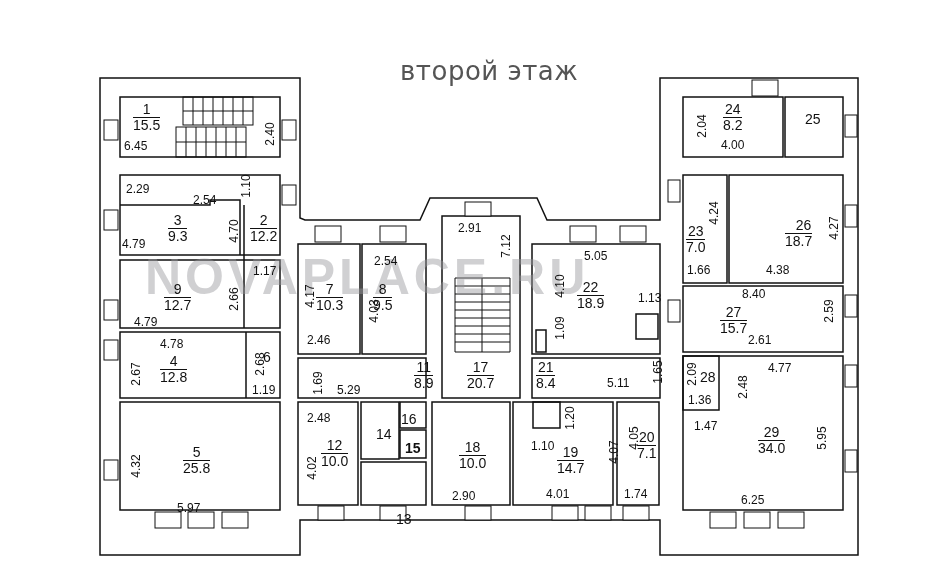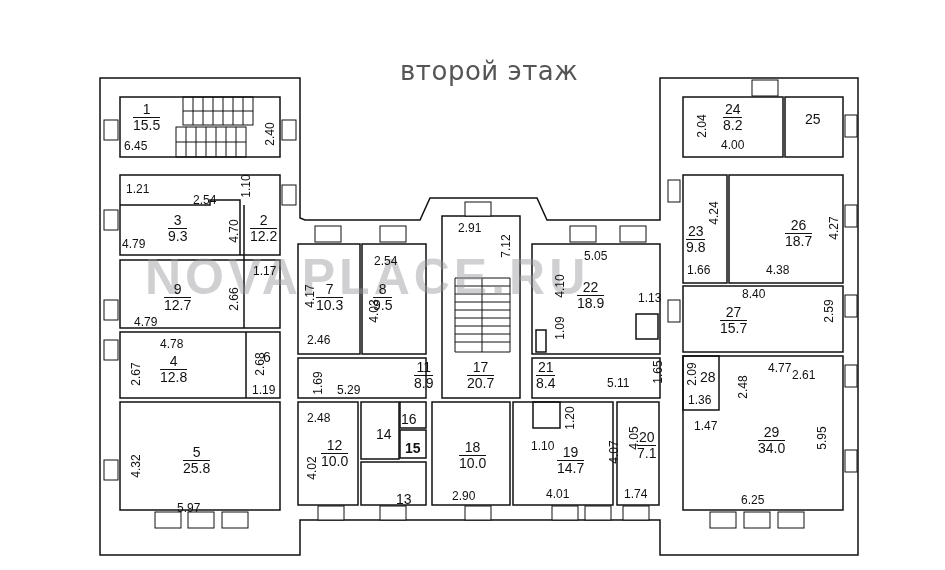--- a/index.html
+++ b/index.html
@@ -170,21 +170,21 @@
       <span class="area">12.7</span>
     </div>
     <div class="room" style="left: 414px; top: 360px;">
       <span class="num">11</span>
       <span class="area">8.9</span>
     </div>
     <div class="room" style="left: 321px; top: 438px;">
       <span class="num">12</span>
       <span class="area">10.0</span>
     </div>
-    <div class="room single" style="left: 395px; top: 492px;">
+    <div class="room single" style="left: 395px; top: 512px;">
       <span class="num">13</span>
     </div>
     <div class="room single" style="left: 375px; top: 427px; text-align: center;">
       <span class="num">14</span>
     </div>
     <div class="room single" style="left: 404px; top: 441px; font-weight: bold;">
       <span class="num">15</span>
     </div>
     <div class="room single" style="left: 400px; top: 412px;">
       <span class="num">16</span>
@@ -208,49 +208,49 @@
     <div class="room" style="left: 536px; top: 360px;">
       <span class="num">21</span>
       <span class="area">8.4</span>
     </div>
     <div class="room" style="left: 577px; top: 280px;">
       <span class="num">22</span>
       <span class="area">18.9</span>
     </div>
     <div class="room" style="left: 686px; top: 224px;">
       <span class="num">23</span>
-      <span class="area">9.8</span>
+      <span class="area">7.0</span>
     </div>
     <div class="room" style="left: 723px; top: 102px;">
       <span class="num">24</span>
       <span class="area">8.2</span>
     </div>
     <div class="room single" style="left: 804px; top: 112px;">
       <span class="num">25</span>
     </div>
-    <div class="room" style="left: 785px; top: 218px;">
+    <div class="room" style="left: 785px; top: 218px; text-align: right;">
       <span class="num">26</span>
       <span class="area">18.7</span>
     </div>
     <div class="room" style="left: 720px; top: 305px;">
       <span class="num">27</span>
       <span class="area">15.7</span>
     </div>
     <div class="room single" style="left: 699px; top: 370px;">
       <span class="num">28</span>
     </div>
     <div class="room" style="left: 758px; top: 425px;">
       <span class="num">29</span>
       <span class="area">34.0</span>
     </div>
   </div>
 <div id="dims">
     <span class="lbl" style="left: 124px; top: 140px;">6.45</span>
     <span class="lbl vert" style="left: 258px; top: 128px;">2.40</span>
-    <span class="lbl" style="left: 126px; top: 183px;">1.21</span>
+    <span class="lbl" style="left: 126px; top: 183px;">2.29</span>
     <span class="lbl" style="left: 193px; top: 194px;">2.54</span>
     <span class="lbl vert" style="left: 234px; top: 180px;">1.10</span>
     <span class="lbl vert" style="left: 222px; top: 225px;">4.70</span>
     <span class="lbl" style="left: 122px; top: 238px;">4.79</span>
     <span class="lbl" style="left: 253px; top: 265px;">1.17</span>
     <span class="lbl vert" style="left: 222px; top: 293px;">2.66</span>
     <span class="lbl" style="left: 134px; top: 316px;">4.79</span>
     <span class="lbl" style="left: 160px; top: 338px;">4.78</span>
     <span class="lbl vert" style="left: 124px; top: 368px;">2.67</span>
     <span class="lbl vert" style="left: 248px; top: 358px;">2.68</span>
@@ -281,21 +281,21 @@
     <span class="lbl vert" style="left: 622px; top: 432px;">4.05</span>
     <span class="lbl" style="left: 624px; top: 488px;">1.74</span>
     <span class="lbl vert" style="left: 690px; top: 120px;">2.04</span>
     <span class="lbl" style="left: 721px; top: 139px;">4.00</span>
     <span class="lbl vert" style="left: 702px; top: 207px;">4.24</span>
     <span class="lbl vert" style="left: 822px; top: 222px;">4.27</span>
     <span class="lbl" style="left: 687px; top: 264px;">1.66</span>
     <span class="lbl" style="left: 766px; top: 264px;">4.38</span>
     <span class="lbl" style="left: 742px; top: 288px;">8.40</span>
     <span class="lbl vert" style="left: 817px; top: 305px;">2.59</span>
-    <span class="lbl" style="left: 792px; top: 334px; margin-top: 35px;">2.61</span>
+    <span class="lbl" style="left: 748px; top: 334px;">2.61</span>
     <span class="lbl" style="left: 768px; top: 362px;">4.77</span>
     <span class="lbl vert" style="left: 680px; top: 368px;">2.09</span>
     <span class="lbl" style="left: 688px; top: 394px;">1.36</span>
     <span class="lbl vert" style="left: 731px; top: 381px;">2.48</span>
     <span class="lbl" style="left: 694px; top: 420px;">1.47</span>
     <span class="lbl vert" style="left: 810px; top: 432px;">5.95</span>
     <span class="lbl" style="left: 741px; top: 494px;">6.25</span>
   </div>
 
 </body></html>

